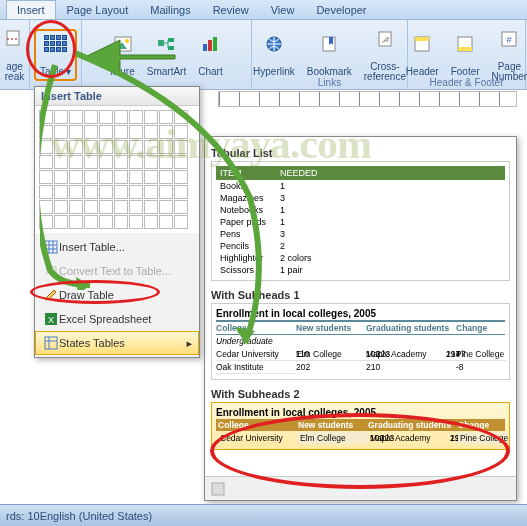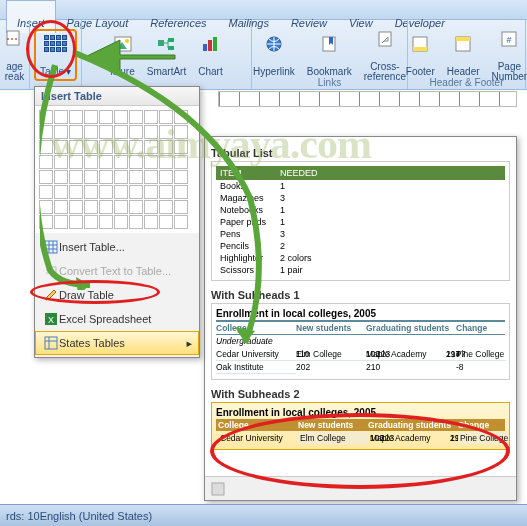--- a/index.html
+++ b/index.html
@@ -1,18 +1,18 @@
 <!DOCTYPE html>
 <html><head>
 <meta charset="utf-8">
 <style>
 * { box-sizing: border-box; margin: 0; padding: 0; }
 body { font-family: "Segoe UI", Tahoma, sans-serif; font-size: 11px; background: #fff; width: 527px; height: 526px; overflow: hidden; position: relative; }
 .tabs { background: linear-gradient(to bottom, #d9e7f7, #c1d8f0); height: 20px; display: flex; padding: 0 6px; border-bottom: 1px solid #9cb8d9; }
-.tab { padding: 16px 10px; color: #2a4d7a; cursor: pointer; border: 1px solid transparent; font-style: italic; }
+.tab { padding: 3px 10px; color: #2a4d7a; cursor: pointer; border: 1px solid transparent; }
 .tab.active { background: #f0f5fb; border: 1px solid #9cb8d9; border-bottom: none; }
 .ribbon { background: linear-gradient(to bottom, #e7f0fa, #cfe0f3); height: 70px; display: flex; border-bottom: 1px solid #9cb8d9; }
 .rgroup { border-right: 1px solid #a9c3e2; padding: 2px 6px; display: flex; flex-direction: column; align-items: center; position: relative; }
 .rgroup .items { display: flex; gap: 6px; flex: 1; align-items: center; }
 .ritem { display: flex; flex-direction: column; align-items: center; gap: 1px; cursor: pointer; padding: 2px 3px; }
 .ritem .ic { width: 22px; height: 22px; display: flex; align-items: center; justify-content: center; }
 .ritem .lbl { font-size: 10px; color: #2a4d7a; text-align: center; line-height: 1; margin-top: 11px; }
 .glabel { font-size: 10px; color: #5776a0; text-align: center; position: absolute; bottom: 1px; left: 0; right: 0; }
 .table-btn { border: 2px solid #e88200; border-radius: 4px; padding: 2px 4px; }
 .table-ic { display: grid; grid-template-columns: repeat(4,5px); grid-template-rows: repeat(3,5px); gap: 1px; }
@@ -55,21 +55,20 @@
 .annot { position: absolute; z-index: 25; pointer-events: none; }
 .circle-red { border: 3px solid #e02020; border-radius: 50%; }
 .green-arrow-big { position: absolute; top: 30px; left: 80px; z-index: 24; }
 </style>
 </head>
 <body>
 
 <div class="tabs">
   <div class="tab active">Insert</div>
   <div class="tab">Page Layout</div>
-  <div class="tab">References</div>
   <div class="tab">Mailings</div>
   <div class="tab">Review</div>
   <div class="tab">View</div>
   <div class="tab">Developer</div>
 </div>
 
 <div class="ribbon">
   <div class="rgroup" style="width:30px">
     <div class="items">
         <div class="ritem">
@@ -176,33 +175,33 @@
         </div>
     </div>
     <div class="glabel">Links</div>
   </div>
   <div class="rgroup" style="width:118px">
     <div class="items">
       <div class="ritem">
           <div class="ic">
             <svg width="20" height="20">
               <rect x="3" y="3" width="14" height="14" fill="#fff" stroke="#888"></rect>
+              <rect x="3" y="3" width="14" height="4" fill="#fd5"></rect>
+            </svg>
+          </div>
+          <div class="lbl">Header</div>
+        </div>
+      <div class="ritem">
+          <div class="ic">
+            <svg width="20" height="20">
+              <rect x="3" y="3" width="14" height="14" fill="#fff" stroke="#888"></rect>
               <rect x="3" y="13" width="14" height="4" fill="#fd5"></rect>
             </svg>
           </div>
           <div class="lbl">Footer</div>
-        </div>
-      <div class="ritem">
-          <div class="ic">
-            <svg width="20" height="20">
-              <rect x="3" y="3" width="14" height="14" fill="#fff" stroke="#888"></rect>
-              <rect x="3" y="3" width="14" height="4" fill="#fd5"></rect>
-            </svg>
-          </div>
-          <div class="lbl">Header</div>
         </div>
       <div class="ritem">
           <div class="ic">
             <svg width="20" height="20">
               <rect x="3" y="3" width="14" height="14" fill="#fff" stroke="#888"></rect>
               <text x="10" y="14" font-size="9" text-anchor="middle" fill="#36c">#</text>
             </svg>
           </div>
           <div class="lbl" style="white-space:pre">Page
 Number</div>

